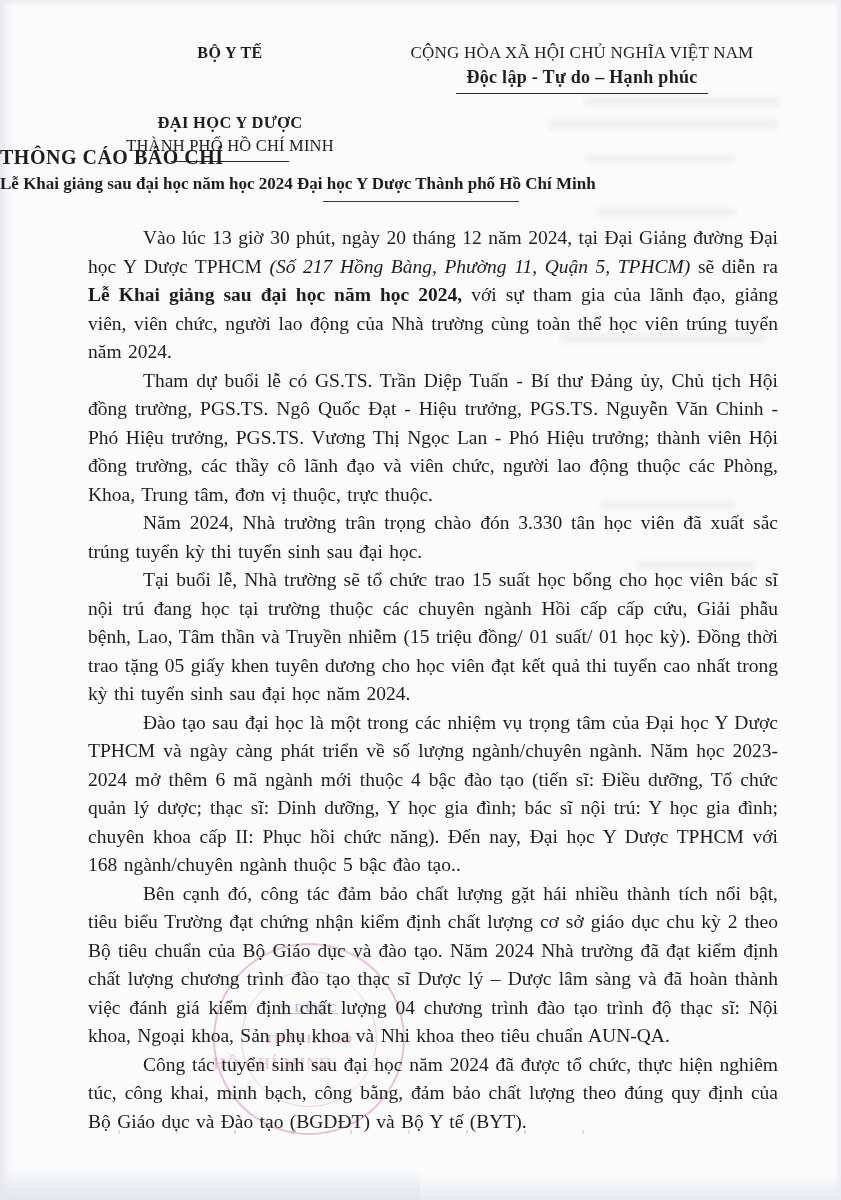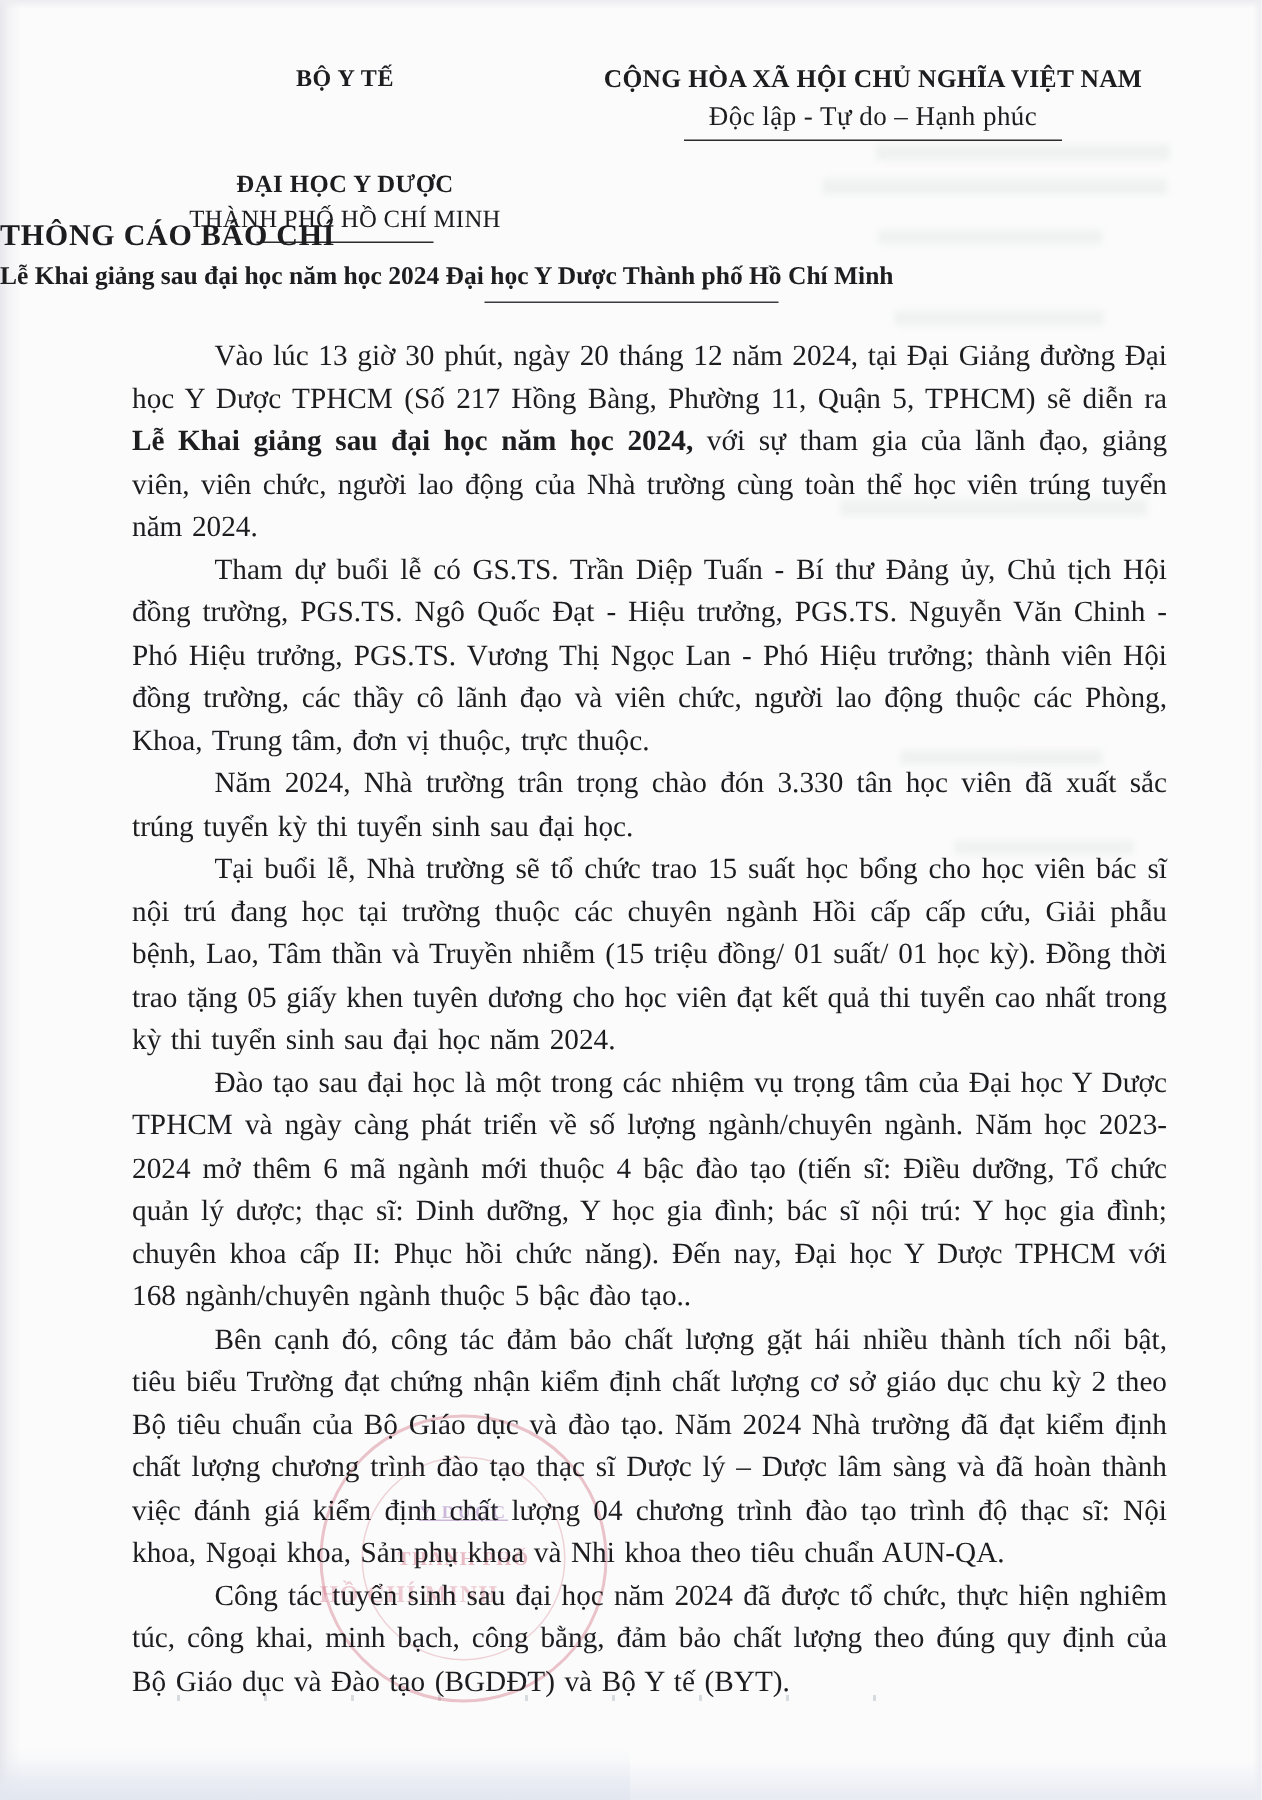--- a/index.html
+++ b/index.html
@@ -26,35 +26,35 @@
   .speckrow{position:absolute;left:118px;top:1130px;width:520px;height:4px;opacity:.35;
     background:repeating-linear-gradient(90deg,#9aa0a8 0 2px,transparent 2px 58px);filter:blur(.4px);}
 
   
   .hdr-left{position:absolute;left:70px;top:42px;width:320px;text-align:center;line-height:1.38;}
   .hdr-left .l1{font-size:16px;font-weight:bold;letter-spacing:.4px;}
   .hdr-left .l2{font-size:16.5px;font-weight:bold;letter-spacing:.3px;margin-top:48px;}
   .hdr-left .l3{font-size:16.5px;font-weight:normal;letter-spacing:.2px;}
   .hdr-left .rule{width:118px;border-top:1.6px solid #2b2b2e;margin:3px auto 0;}
   .hdr-right{position:absolute;left:382px;top:42px;width:400px;text-align:center;line-height:1.35;}
-  .hdr-right .l1{font-size:17px;font-weight:bold;letter-spacing:.2px;}
-  .hdr-right .l2{font-size:18px;font-weight:normal;letter-spacing:.3px;}
+  .hdr-right .l1{font-size:17px;font-weight:normal;letter-spacing:.2px;}
+  .hdr-right .l2{font-size:18px;font-weight:bold;letter-spacing:.3px;}
   .hdr-right .rule{width:252px;border-top:1.7px solid #2b2b2e;margin:4px auto 0;}
 
   
   .title-wrap{position:absolute;left:0;top:146px;width:841px;text-align:left;}
   .doc-title{font-size:20px;font-weight:bold;letter-spacing:.5px;}
   .doc-subtitle{font-size:17px;font-weight:bold;margin-top:5px;}
   .sub-rule{width:196px;border-top:1.6px solid #3a3a3e;margin:7px auto 0;}
 
   
   .body-text{position:absolute;left:88px;top:224px;width:690px;
     font-size:19.5px;line-height:28.5px;text-align:justify;word-spacing:1.5px;}
   .body-text p{margin:0;text-indent:55px;}
-  .seg-i{margin-top:40px;}
+  .seg-i{font-style:italic;margin-top:40px;}
   .seg-bi{font-weight:bold;}
 
   
   .stamp{position:absolute;left:213px;top:943px;width:192px;height:192px;pointer-events:none;}
   .stamp .outer{position:absolute;inset:0;border-radius:50%;border:2.5px solid rgba(197,62,84,.30);}
   .stamp .inner{position:absolute;inset:28px;border-radius:50%;border:1.5px solid rgba(197,62,84,.22);}
   .stamp .t1{position:absolute;left:0;right:0;top:58px;text-align:center;
     font-size:12px;font-weight:bold;color:rgba(130,80,160,.38);letter-spacing:2px;filter:blur(.4px);text-decoration:underline;}
   .stamp .t2{position:absolute;left:0;right:0;top:88px;text-align:center;
     font-size:13px;font-weight:bold;color:rgba(197,62,84,.34);letter-spacing:1px;filter:blur(.4px);}

